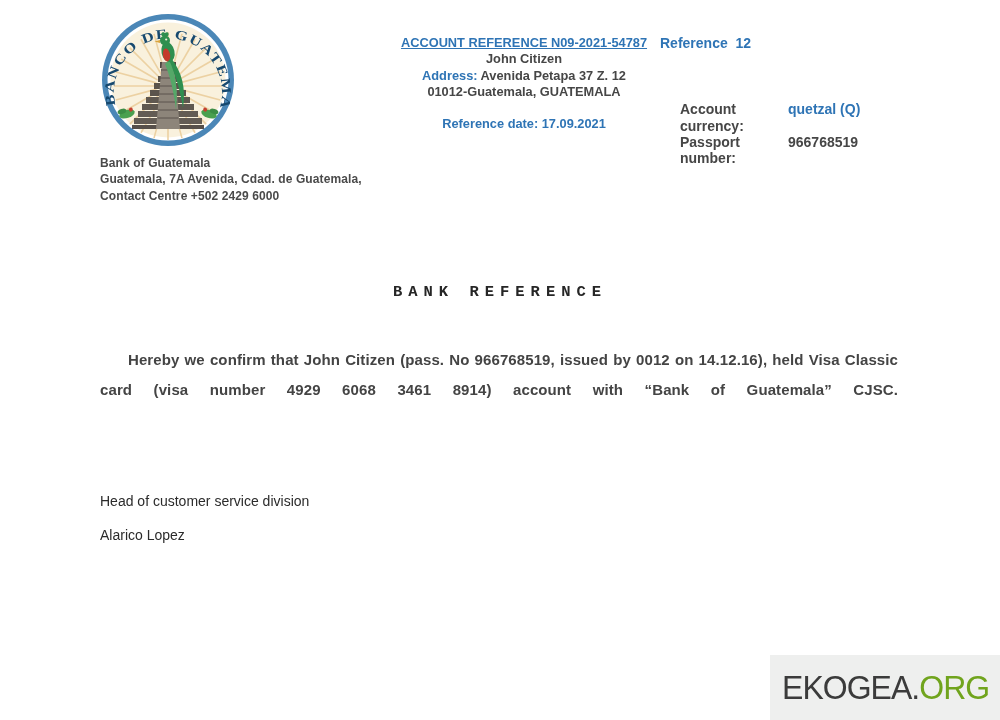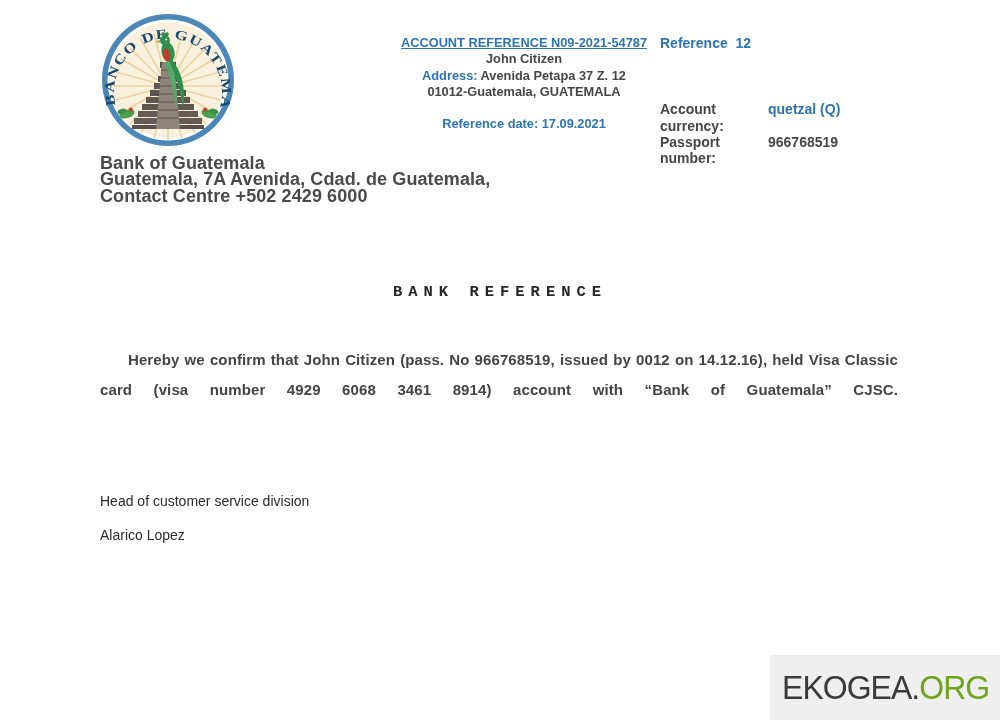--- a/index.html
+++ b/index.html
@@ -18,21 +18,21 @@
     left: 98px;
     top: 10px;
     width: 140px;
     height: 140px;
   }
   
   .bank-info {
     position: absolute;
     left: 100px;
     top: 155px;
-    font-size: 18px;
+    font-size: 12px;
     font-weight: 700;
     color: #4a4a4a;
     line-height: 16.3px;
     letter-spacing: 0.1px;
   }
   
   .head-center {
     position: absolute;
     left: 385px;
     top: 35px;
@@ -55,21 +55,21 @@
   .head-right {
     position: absolute;
     left: 660px;
     top: 35px;
     font-size: 14px;
     line-height: 16.3px;
     color: #464646;
     font-weight: 700;
   }
   .ref-no { white-space: pre; color: #2e74b5; }
-  .hr-rows { margin-top: 50px; }
+  .hr-rows { margin-top: 50px; margin-left: 20px; }
   .hr-row { display: grid; grid-template-columns: 108px auto; }
   
   .doc-title {
     position: absolute;
     left: 0;
     top: 283px;
     width: 1000px;
     text-align: center;
     font-size: 15.5px;
     font-weight: 700;

